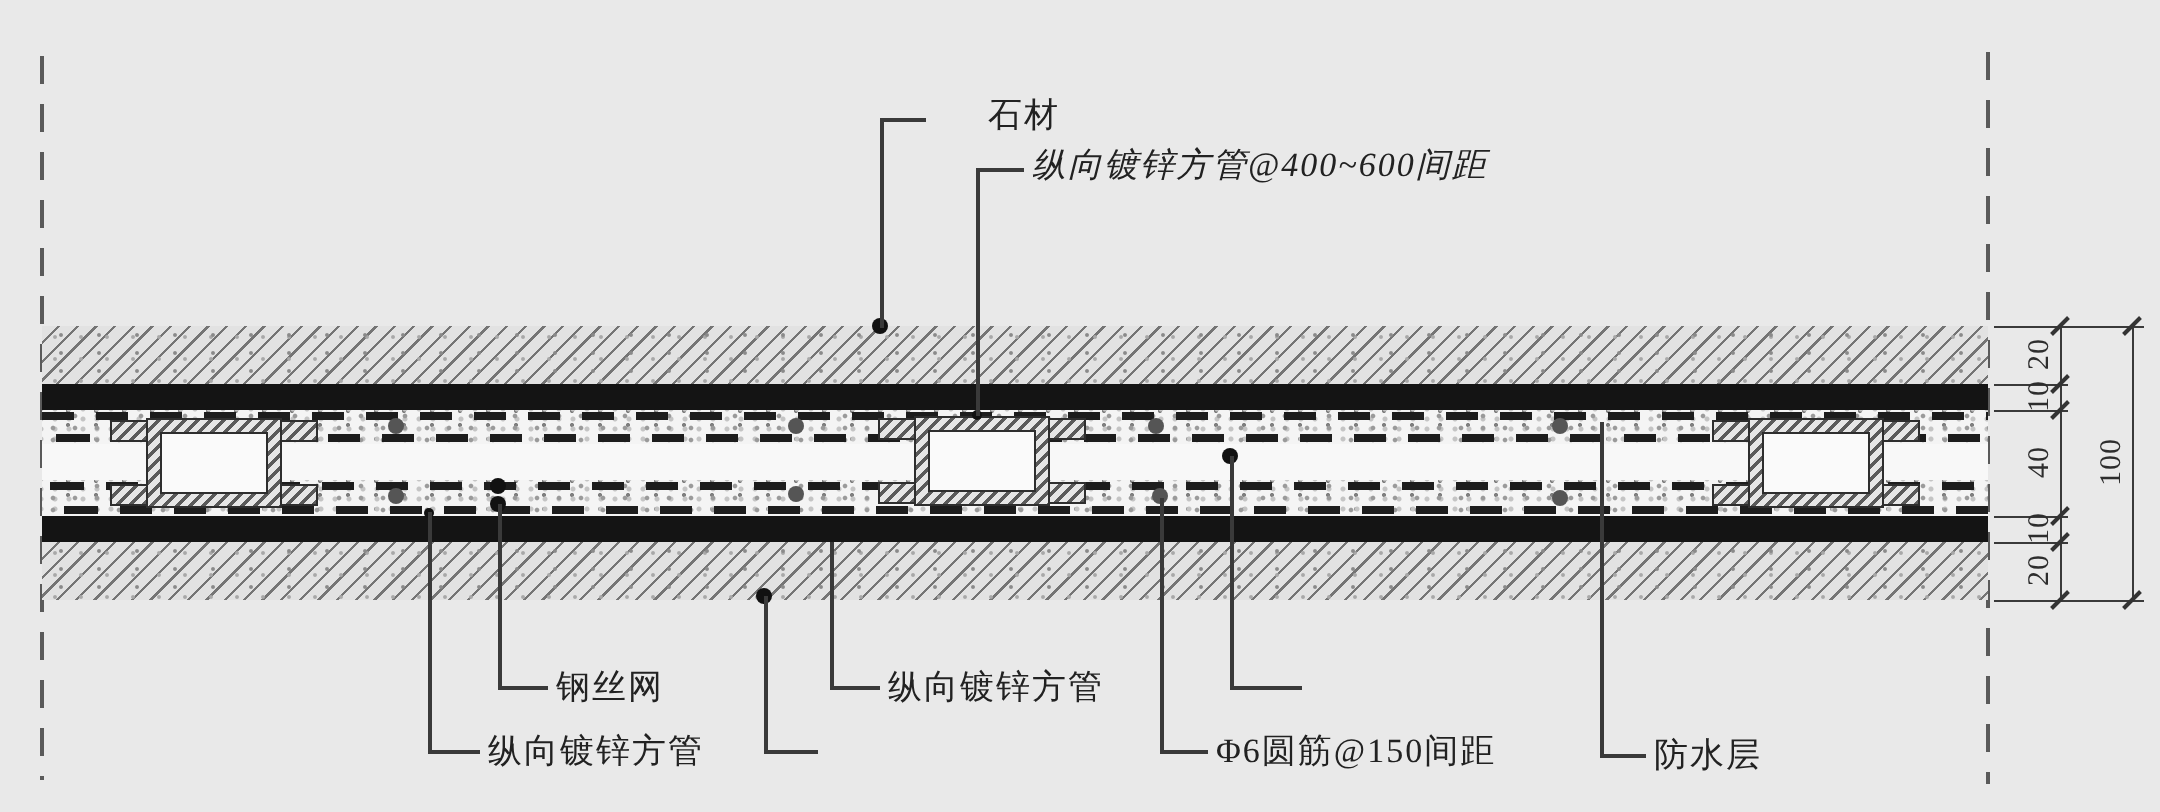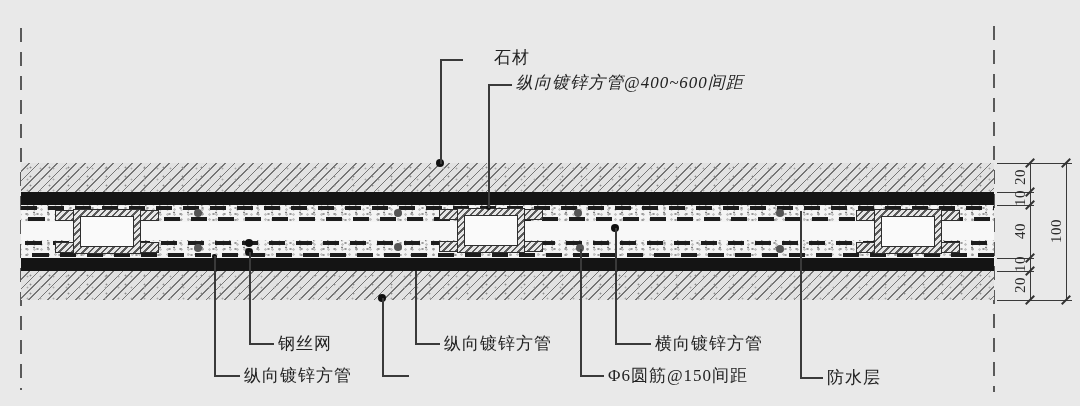--- a/index.html
+++ b/index.html
@@ -119,21 +119,20 @@
   <div class="ln" style="left:249px;top:252px;width:1.5px;height:92px;"></div>
   <div class="ln" style="left:249px;top:343px;width:25px;height:1.5px;"></div>
   <div class="lbl" style="left:278px;top:334px;">钢丝网</div>
 
   <div class="ln" style="left:415px;top:271px;width:1.5px;height:73px;"></div>
   <div class="ln" style="left:415px;top:343px;width:25px;height:1.5px;"></div>
   <div class="lbl" style="left:444px;top:334px;">纵向镀锌方管</div>
 
   <div class="ln" style="left:615px;top:228px;width:1.5px;height:116px;"></div>
   <div class="ln" style="left:615px;top:343px;width:36px;height:1.5px;"></div>
-  <div class="lbl" style="left:655px;top:334px;">横向镀锌方管</div>
 
   <div class="ln" style="left:214px;top:256px;width:1.5px;height:120px;"></div>
   <div class="ln" style="left:214px;top:375px;width:26px;height:1.5px;"></div>
   <div class="lbl" style="left:244px;top:366px;">纵向镀锌方管</div>
 
   <div class="ln" style="left:382px;top:298px;width:1.5px;height:78px;"></div>
   <div class="ln" style="left:382px;top:375px;width:27px;height:1.5px;"></div>
 
   <div class="ln" style="left:580px;top:249px;width:1.5px;height:127px;"></div>
   <div class="ln" style="left:580px;top:375px;width:24px;height:1.5px;"></div>

